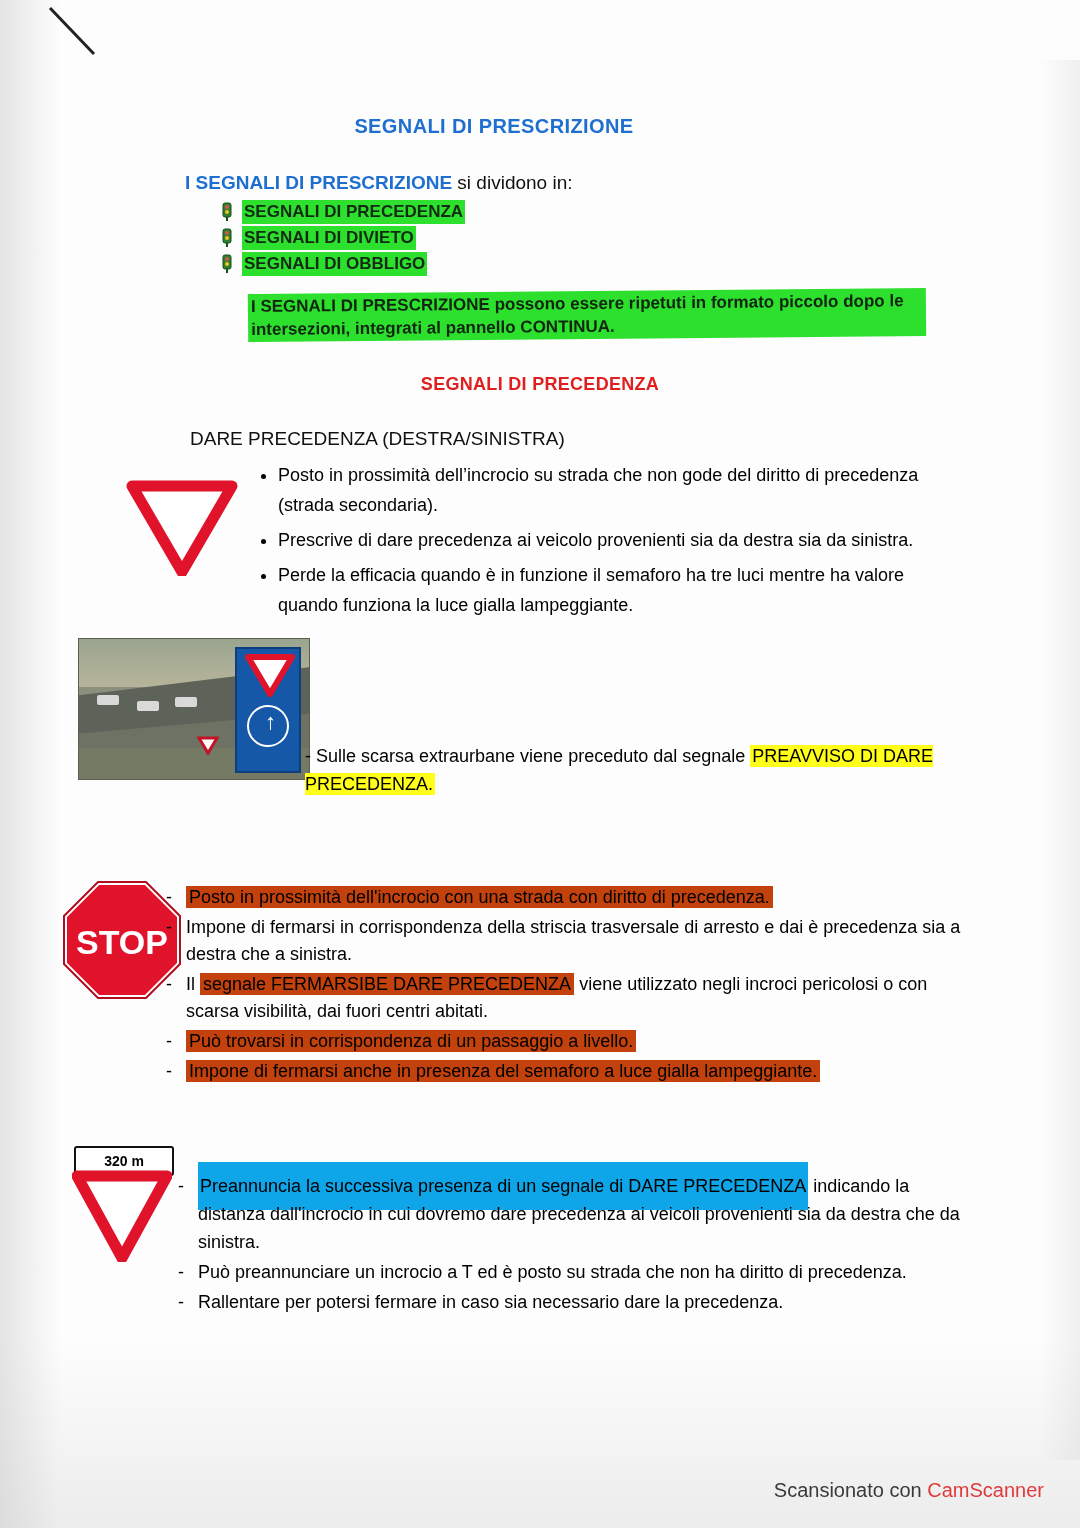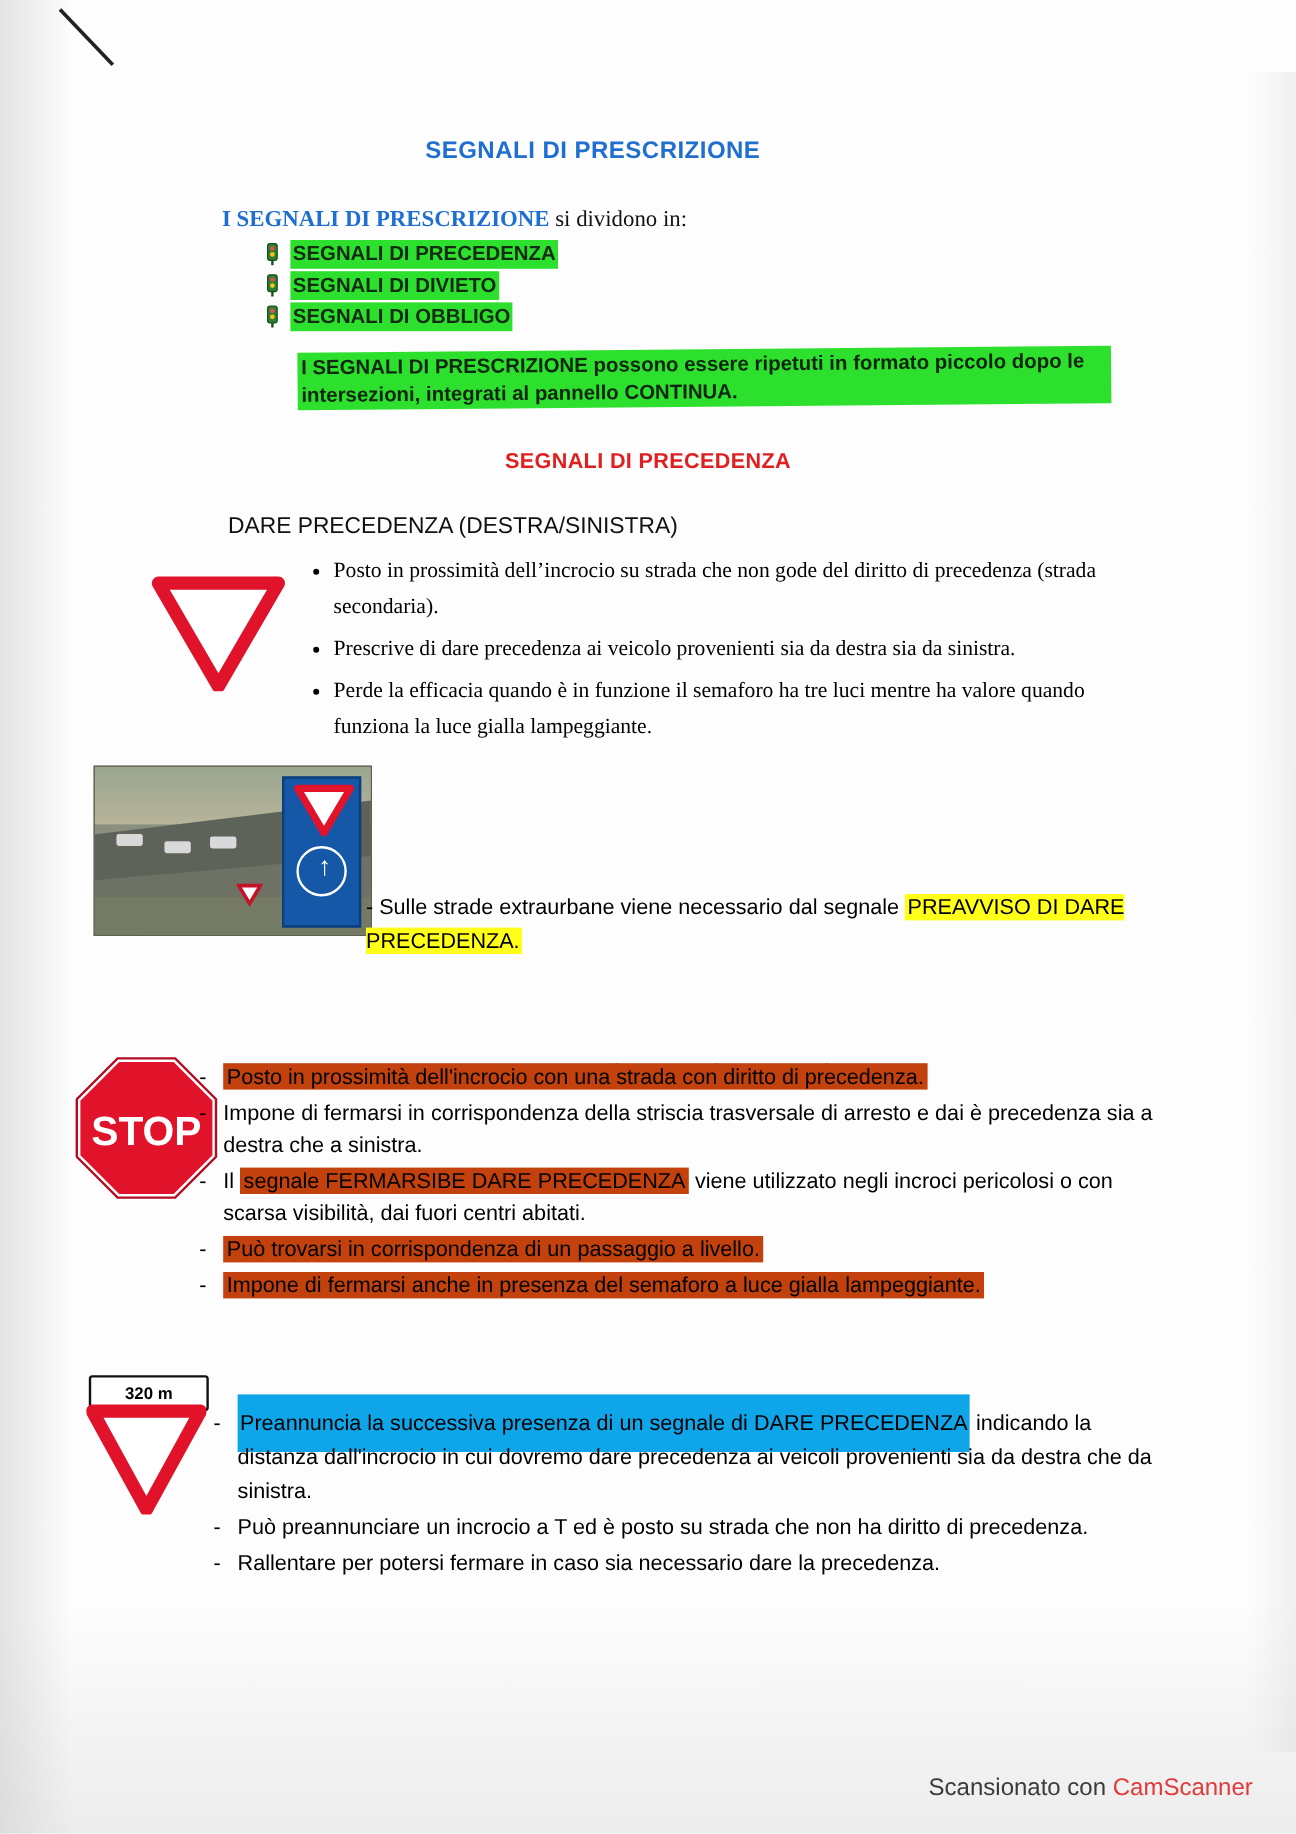--- a/index.html
+++ b/index.html
@@ -68,21 +68,20 @@
     color: #e02020;
     font-weight: bold;
     font-size: 18px;
     letter-spacing: 0.3px;
   }
 
   .intro {
     position: absolute;
     left: 185px; top: 172px;
     font-size: 19px;
-    font-family: Liberation Serif, serif;
   }
   .intro .blue {
     color: #1f6fd0;
     font-weight: bold;
   }
   .intro .plain { color: #111; }
 
   .green-list {
     position: absolute;
     left: 218px; top: 200px;
@@ -130,21 +129,21 @@
   }
   .ul-dare {
     position: absolute;
     left: 246px; top: 460px;
     width: 680px;
     margin: 0;
     padding-left: 32px;
     font-size: 18px;
     line-height: 30px;
   }
-  .ul-dare li { margin-bottom: 5px; font-family: Liberation Serif, serif; }
+  .ul-dare li { margin-bottom: 5px; }
 
   
   .sign-yield-1 {
     position: absolute;
     left: 126px; top: 478px;
     width: 112px; height: 98px;
   }
 
   
   .photo {
@@ -378,21 +377,21 @@
     <div class="panel-blue"></div>
     <svg class="panel-tri" viewBox="0 0 50 44">
       <polygon points="3,4 47,4 25,41" fill="#ffffff" stroke="#e1132b" stroke-width="6" stroke-linejoin="round"></polygon>
     </svg>
     <div class="panel-circ"></div>
     <div class="arrow-up">↑</div>
   </div>
 
 
   <div class="yellow-2">
-    <span>- Sulle strade extraurbane viene necessario dal segnale </span><span class="hl-yellow">PREAVVISO DI DARE PRECEDENZA.</span>
+    <span>- Sulle scarsa extraurbane viene preceduto dal segnale </span><span class="hl-yellow">PREAVVISO DI DARE PRECEDENZA.</span>
   </div>
 
   <div class="h-fermarsi">FERMARSI E DARE PRECEDENZA (DESTRA/SINISTRA)</div>
 
   <svg class="stop-sign" viewBox="0 0 124 124">
     <polygon points="38,4 86,4 120,38 120,86 86,120 38,120 4,86 4,38" fill="#e1132b" stroke="#ffffff" stroke-width="6"></polygon>
     <polygon points="38,4 86,4 120,38 120,86 86,120 38,120 4,86 4,38" fill="none" stroke="#b00d20" stroke-width="2"></polygon>
     <text x="62" y="76" text-anchor="middle" font-family="Liberation Sans, sans-serif" font-size="34" font-weight="bold" fill="#ffffff">STOP</text>
   </svg>
 

